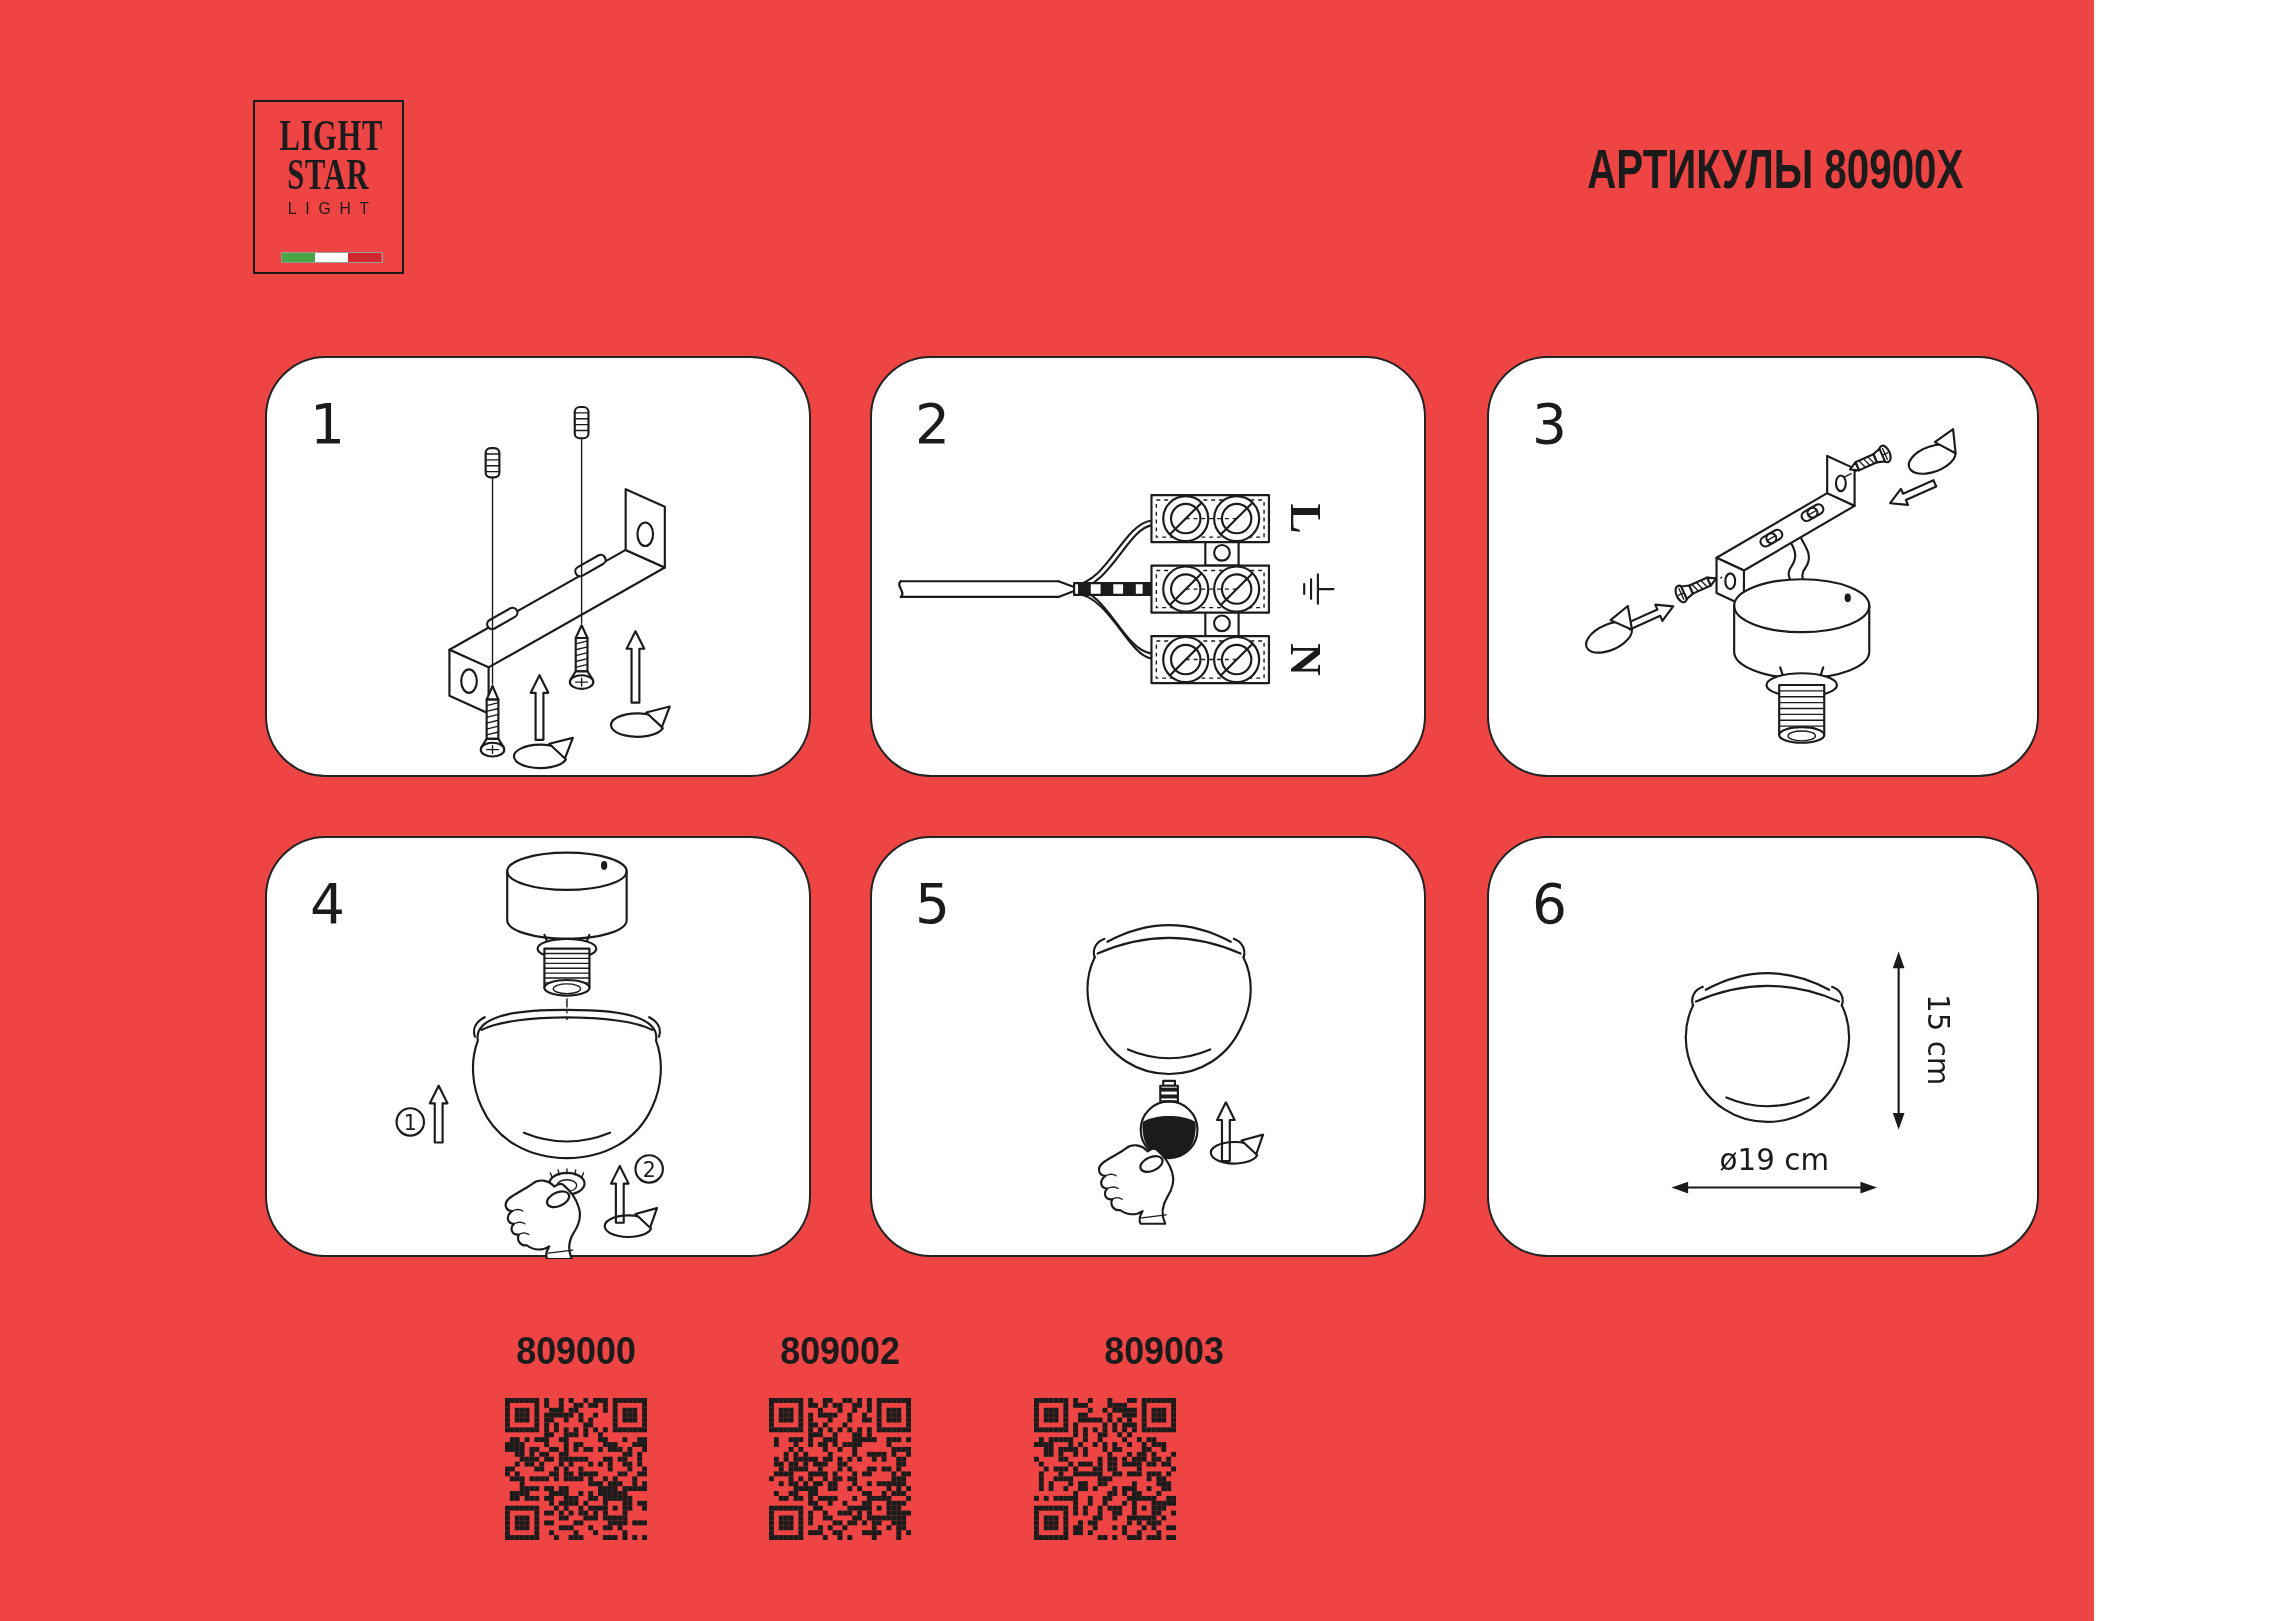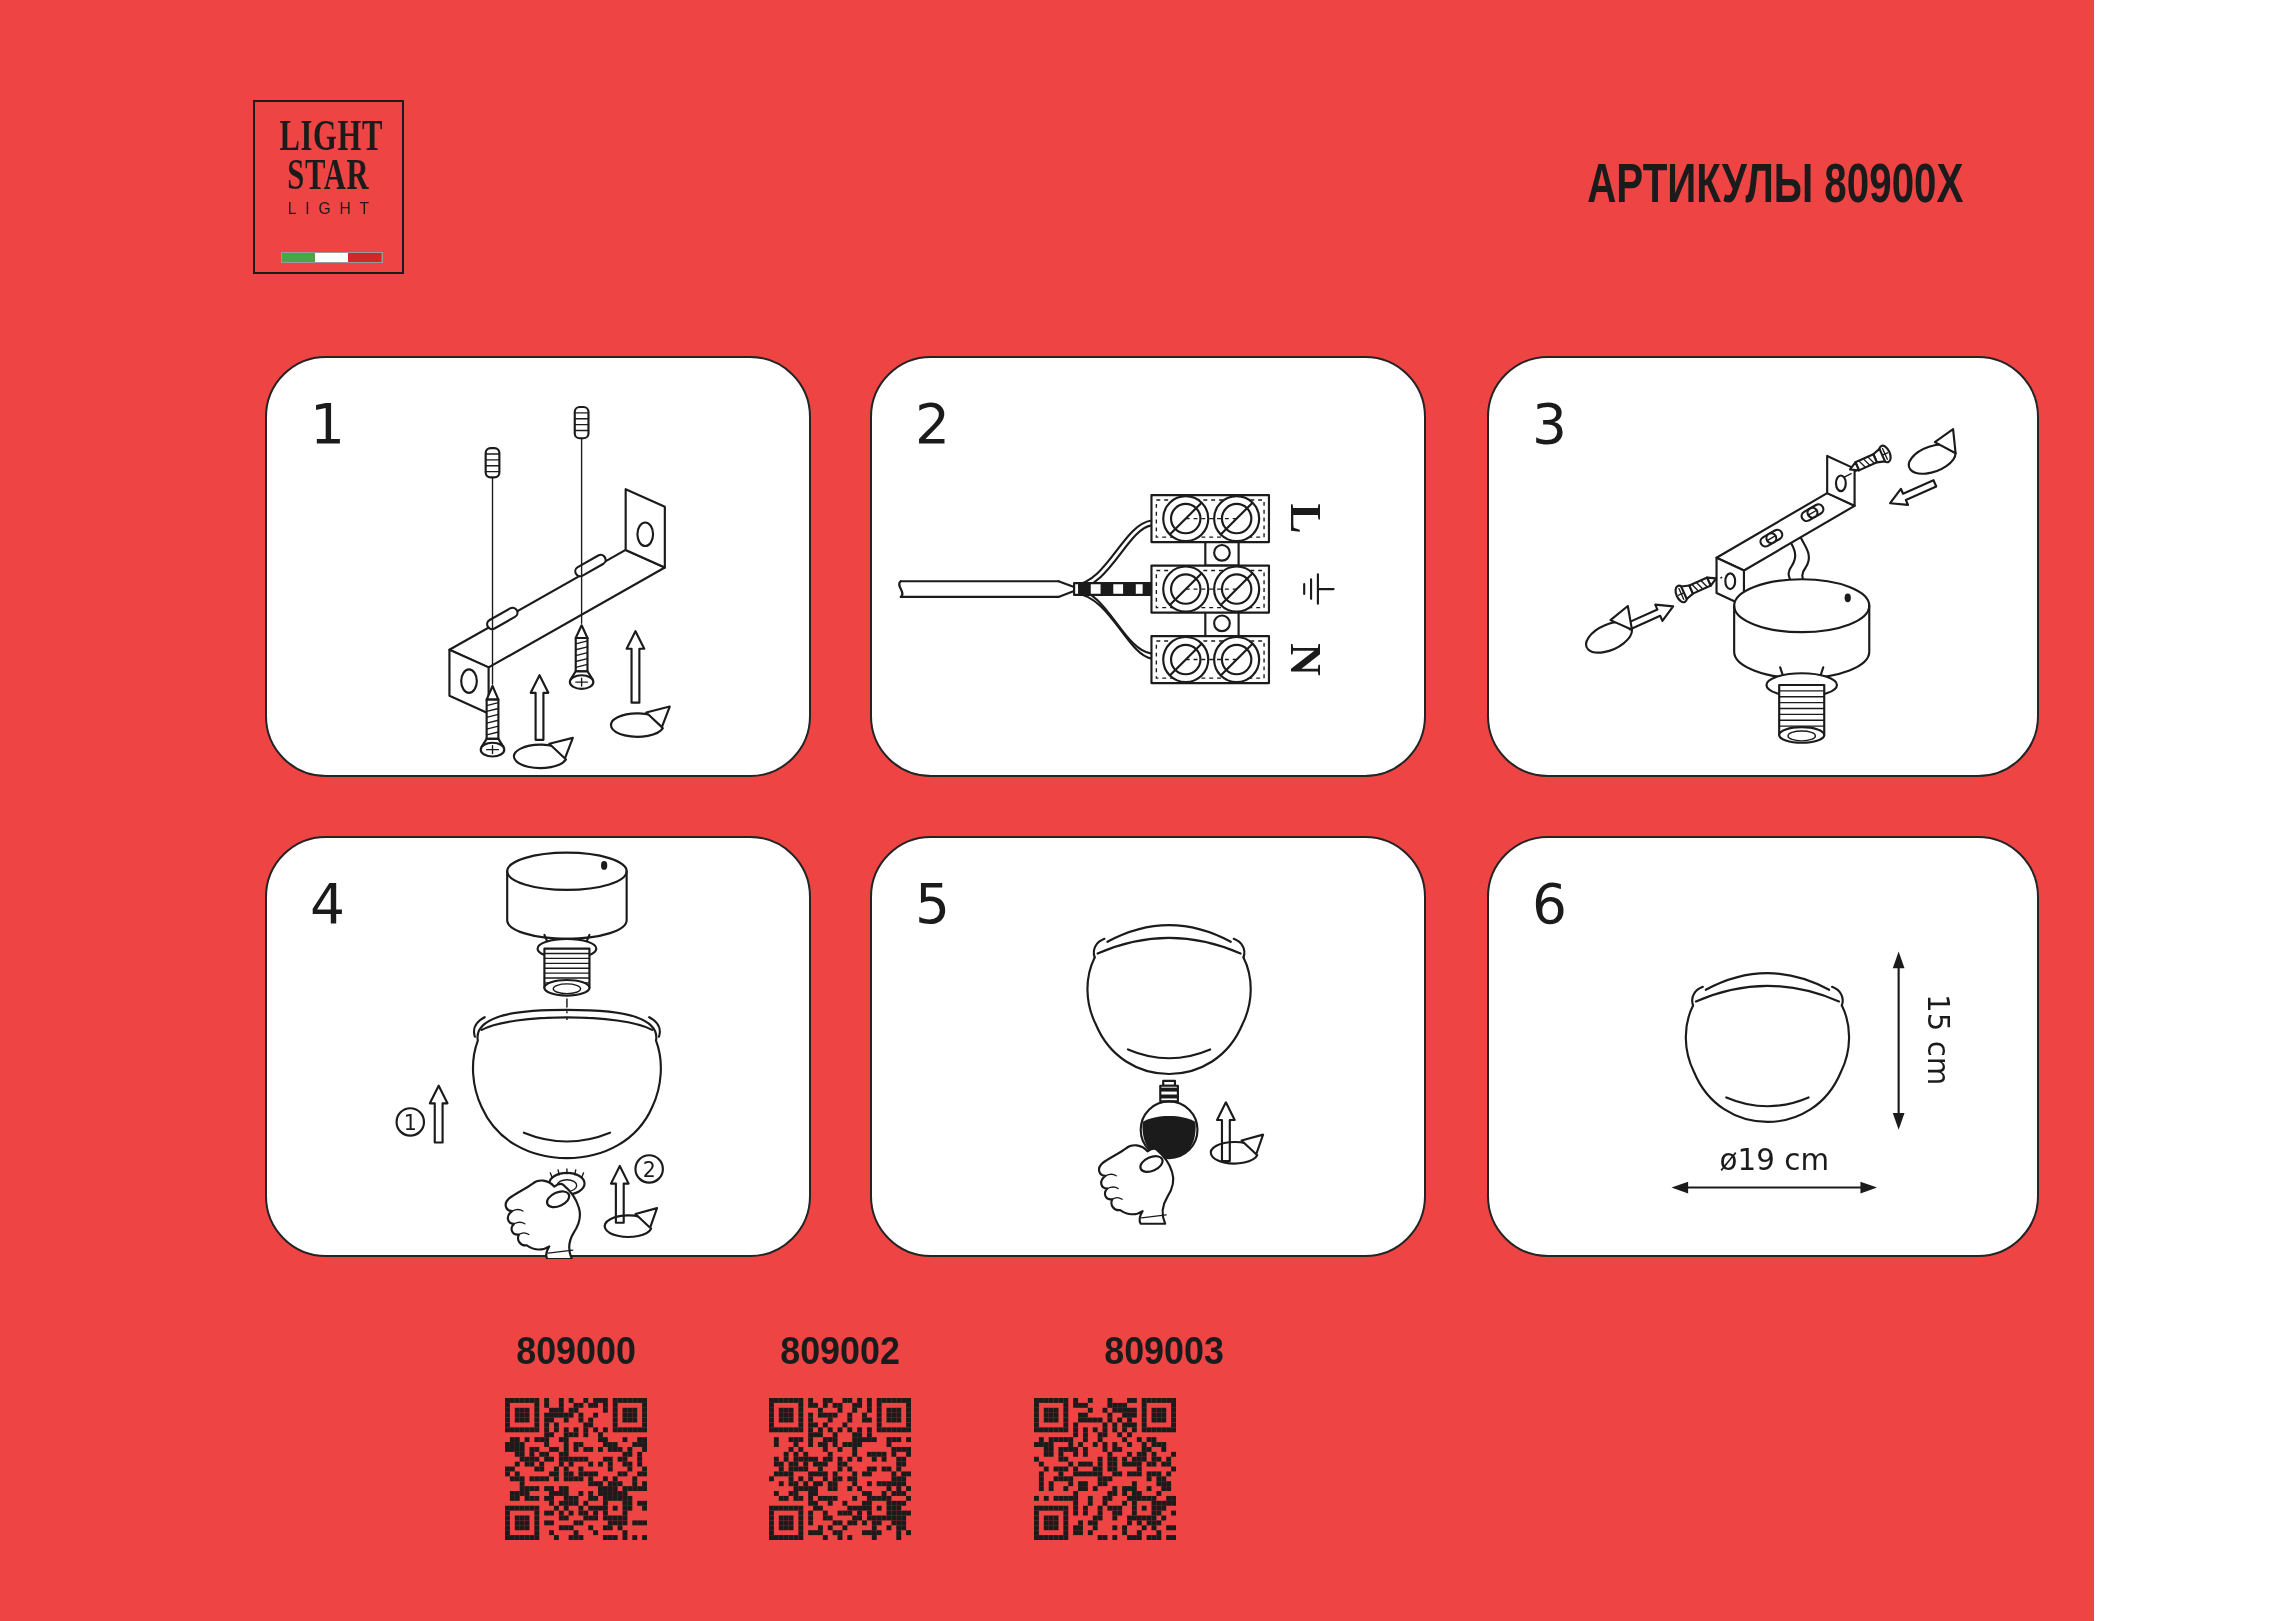--- a/index.html
+++ b/index.html
@@ -16,21 +16,21 @@
              line-height:39px;letter-spacing:1px;}
   .logo-word-wrap{display:inline-block;transform:scaleX(.68);transform-origin:50% 0;white-space:nowrap;}
   .logo-group{font-size:15.7px;letter-spacing:8.8px;font-weight:400;margin-top:5.9px;text-indent:8.8px;}
   .flag{position:absolute;left:25.5px;top:150px;width:100px;height:8.8px;border:1px solid #9a9a9a;display:flex;}
   .flag div{flex:1;height:100%;}
 
   
   .title{left:463px;top:123px;font-weight:bold;font-size:50px;line-height:56px;}
   .hdr-right{left:1514px;top:135px;width:480px;text-align:center;}
   .series{font-weight:bold;font-size:40px;line-height:43px;}
-  .articles-title{font-weight:bold;font-size:56px;line-height:51px;margin-top:22px;}
+  .articles-title{font-weight:bold;font-size:56px;line-height:51px;margin-top:8px;}
 
   
   .panel{border:2px solid #242424;border-radius:61px;box-sizing:border-box;background:#fff;}
   .stepnum{position:absolute;left:43px;top:39px;font-family:"DejaVu Sans",sans-serif;
            font-weight:500;font-size:55px;line-height:55px;}
   svg.art{position:absolute;left:0;top:0;}
   .ln{fill:none;stroke:#1b1b1b;stroke-width:2.2;stroke-linecap:round;stroke-linejoin:round;}
   .thin{fill:none;stroke:#1b1b1b;stroke-width:1.4;stroke-linecap:round;}
   .wh{fill:#ffffff;stroke:#1b1b1b;stroke-width:2.2;stroke-linejoin:round;}
   .bk{fill:#1b1b1b;stroke:none;}

